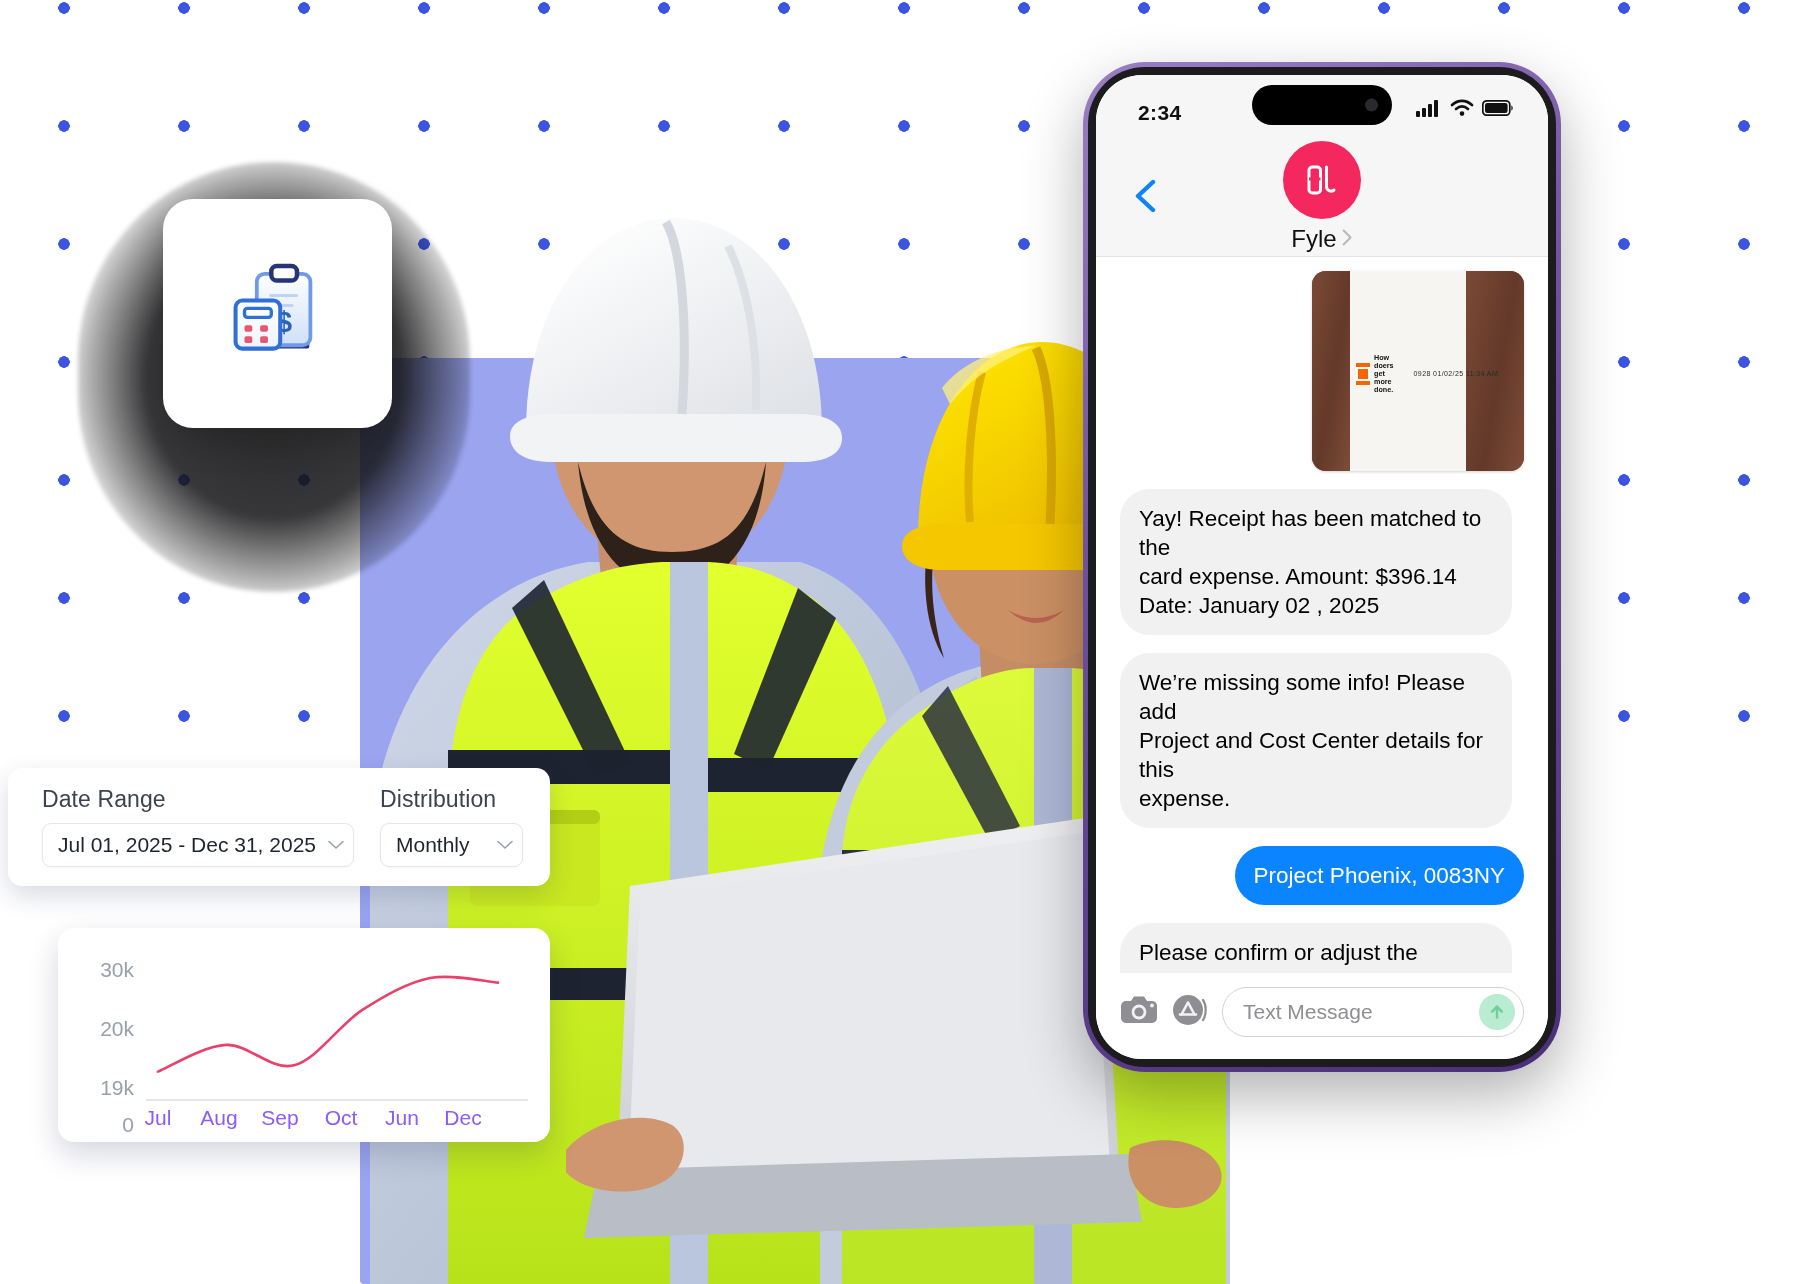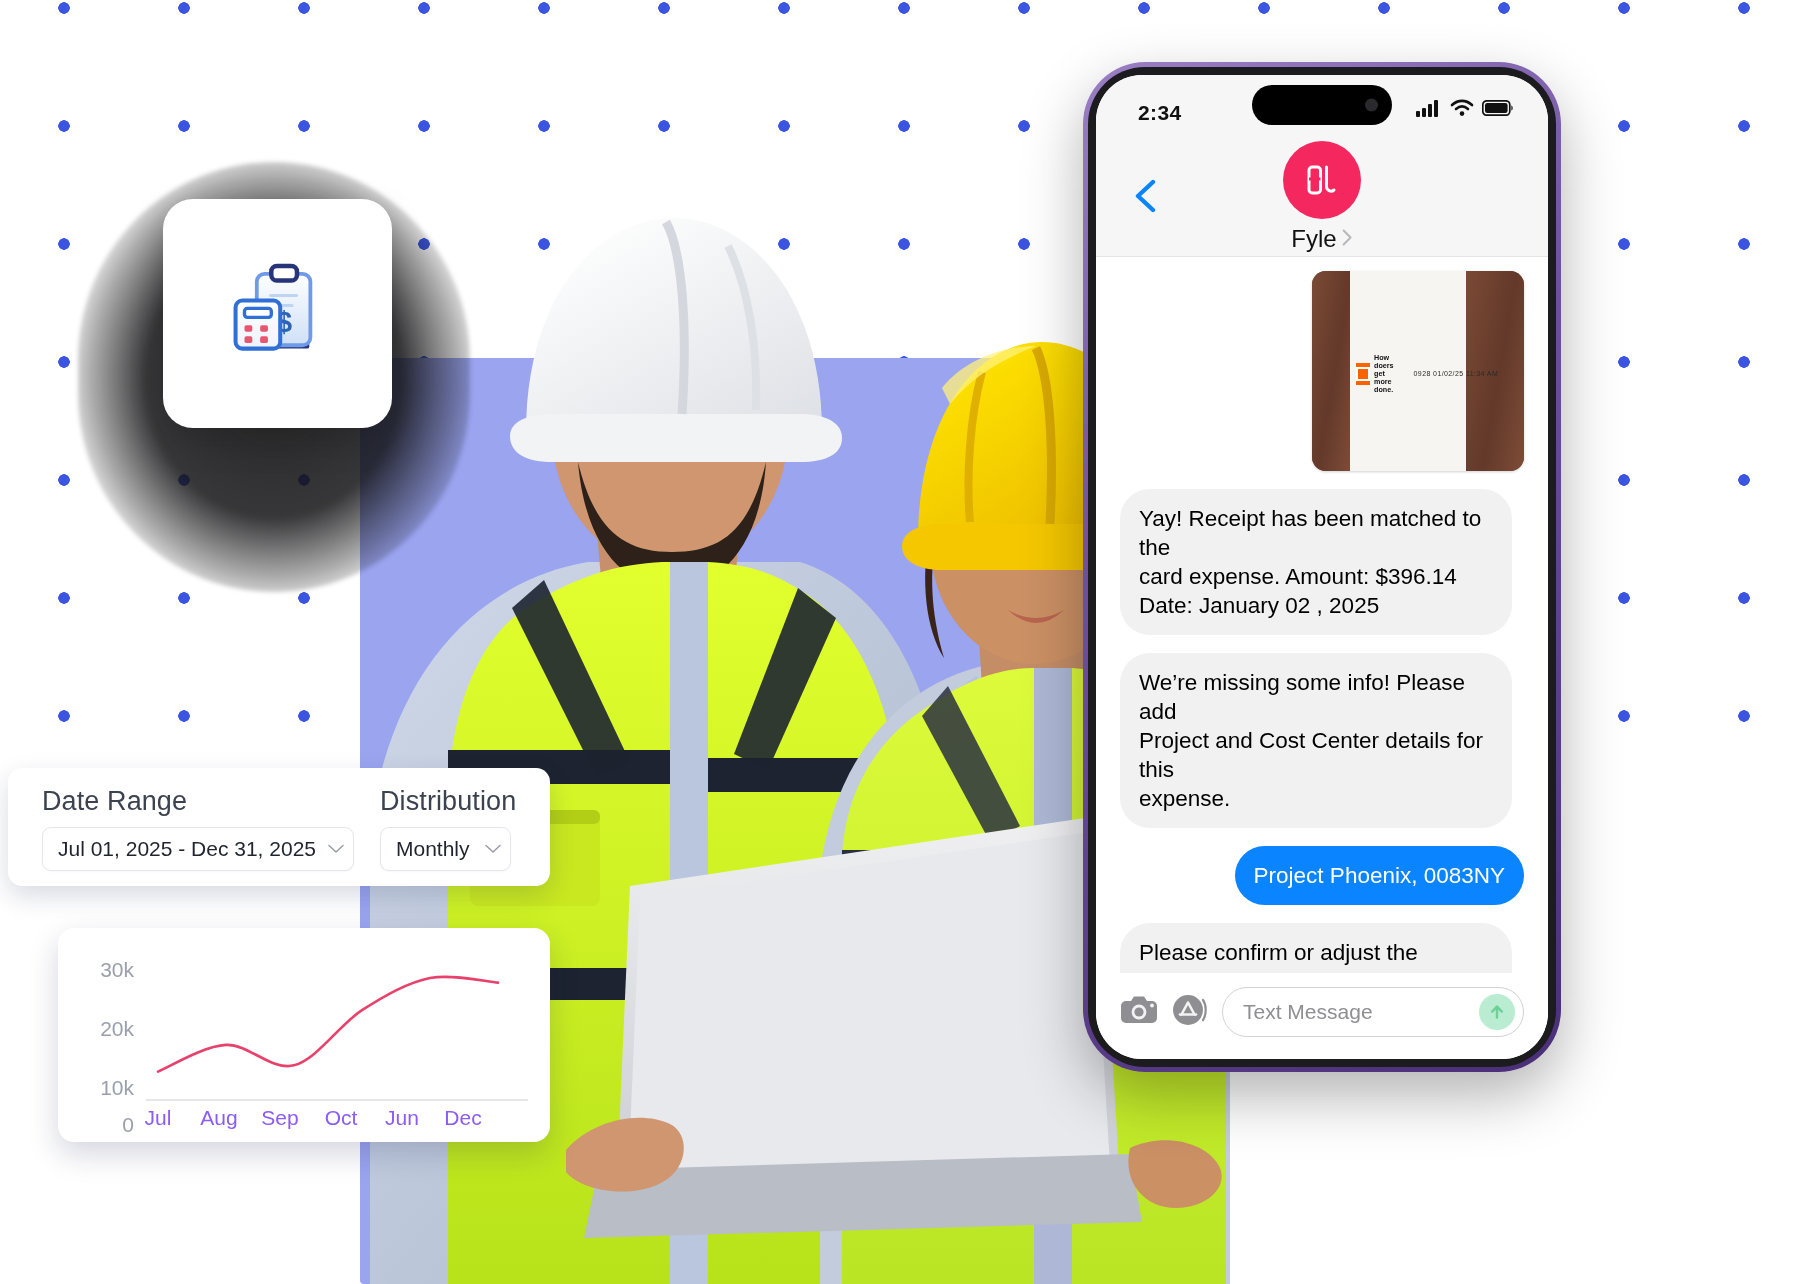--- a/index.html
+++ b/index.html
@@ -75,36 +75,36 @@
     width: 542px; height: 118px;
     background: #ffffff;
     border-radius: 14px;
     box-shadow: 0 10px 26px rgba(20,30,80,0.16);
     padding: 18px 26px 0 34px;
     display: flex;
     gap: 26px;
   }
   .filter-group { display: flex; flex-direction: column; }
   .filter-label {
-    font-size: 27px; color: #3c4250; letter-spacing: .1px;
+    font-size: 23px; color: #3c4250; letter-spacing: .1px;
     margin-bottom: 10px; white-space: nowrap;
   }
   .filter-select {
     height: 44px;
     border: 1px solid #e3e6ee;
     border-radius: 9px;
     background: #fff;
     display: flex; align-items: center; justify-content: space-between;
     padding: 0 12px 0 15px;
     font-size: 21px; color: #1f2430;
     box-shadow: 0 1px 2px rgba(0,0,0,0.03);
     white-space: nowrap;
   }
   .filter-select.wide { width: 312px; }
-  .filter-select.narrow { width: 131px; padding-right: 9px; }
+  .filter-select.narrow { width: 143px; padding-right: 9px; }
   .chev {
     margin-left: 12px;
     width: 16px; height: 10px;
     flex: 0 0 auto;
   }
   .chev svg { display:block; width:16px; height:10px; }
 
   
   #chart-card {
     position: absolute;
@@ -502,21 +502,21 @@
   </div>
 
   <div id="chart-card">
     <div id="chart-inner">
       <svg id="chart-svg" viewBox="0 0 492 214" preserveAspectRatio="none">
         <line id="axis-line" x1="88" y1="172" x2="470" y2="172" stroke="#dcdee3" stroke-width="1.4"></line>
         <path id="chart-path" fill="none" stroke="#e8416b" stroke-width="2.6" stroke-linecap="round" stroke-linejoin="round" d="M100.0,143.6 C111.3,139.1 145.3,117.9 168.0,116.9 C190.7,115.8 213.3,143.1 236.0,137.3 C258.7,131.6 281.3,96.8 304.0,82.2 C326.7,67.7 349.3,54.6 372.0,50.0 C394.7,45.5 428.7,53.9 440.0,54.6"></path>
       </svg>
       <div class="ytick" style="top:30px;">30k</div>
       <div class="ytick" style="top:89px;">20k</div>
-      <div class="ytick" style="top:148px;">10k</div>
+      <div class="ytick" style="top:148px;">19k</div>
       <div class="ytick" style="top:185px; left:14px;">0</div>
       <div class="xtick" style="left:65px;">Jul</div>
       <div class="xtick" style="left:126px;">Aug</div>
       <div class="xtick" style="left:187px;">Sep</div>
       <div class="xtick" style="left:248px;">Oct</div>
       <div class="xtick" style="left:309px;">Jun</div>
       <div class="xtick" style="left:370px;">Dec</div>
     </div>
   </div>
 

